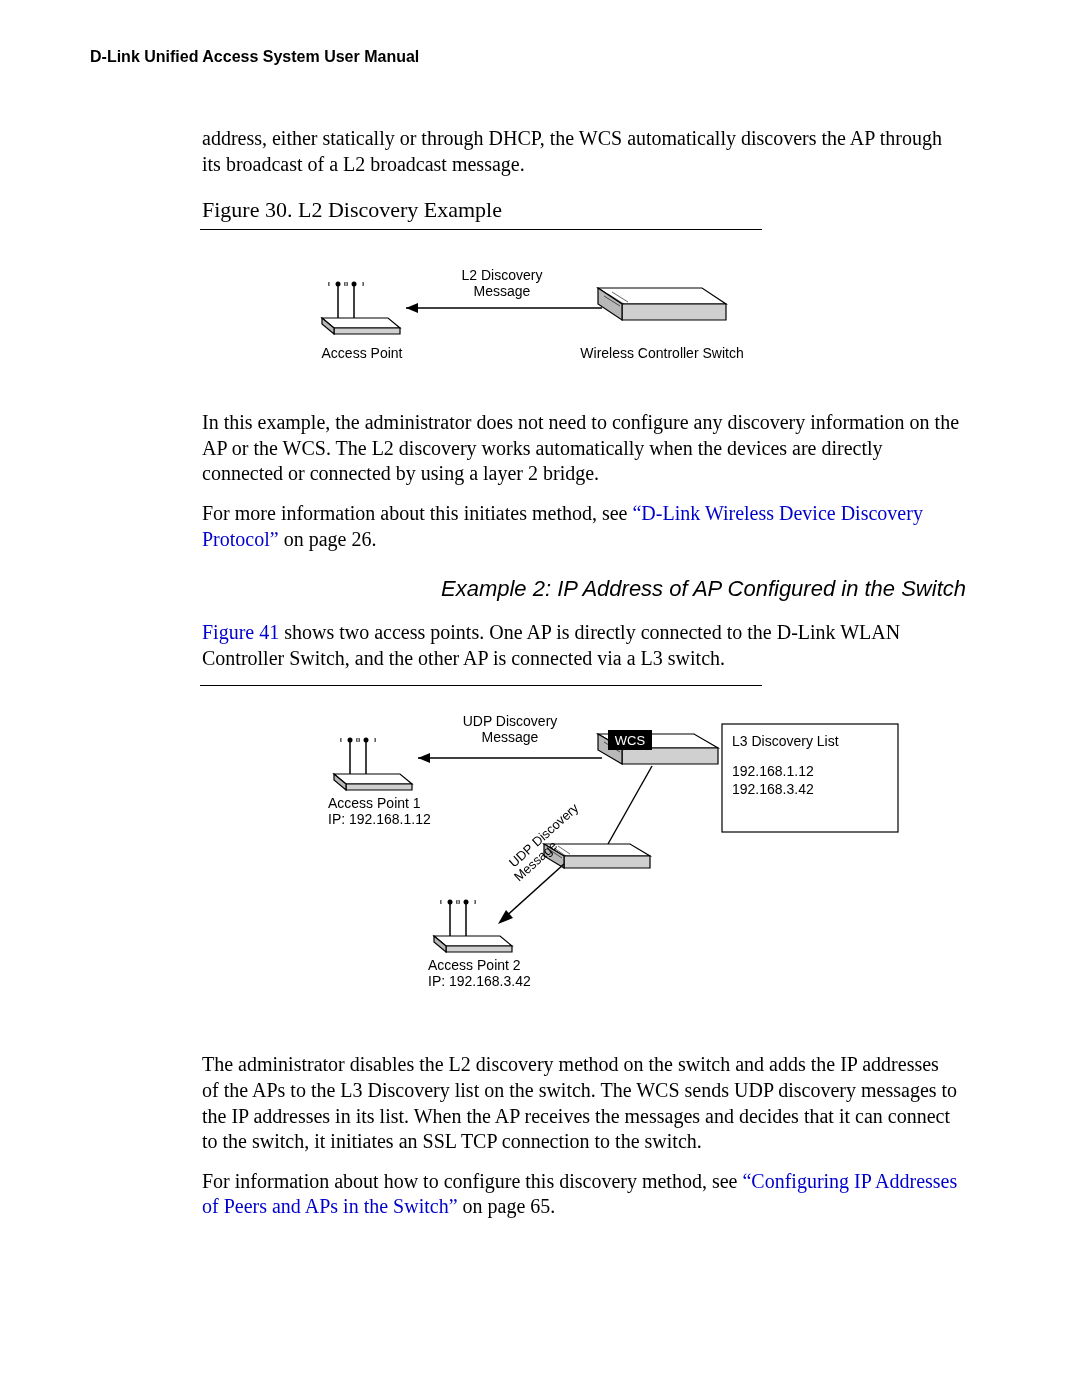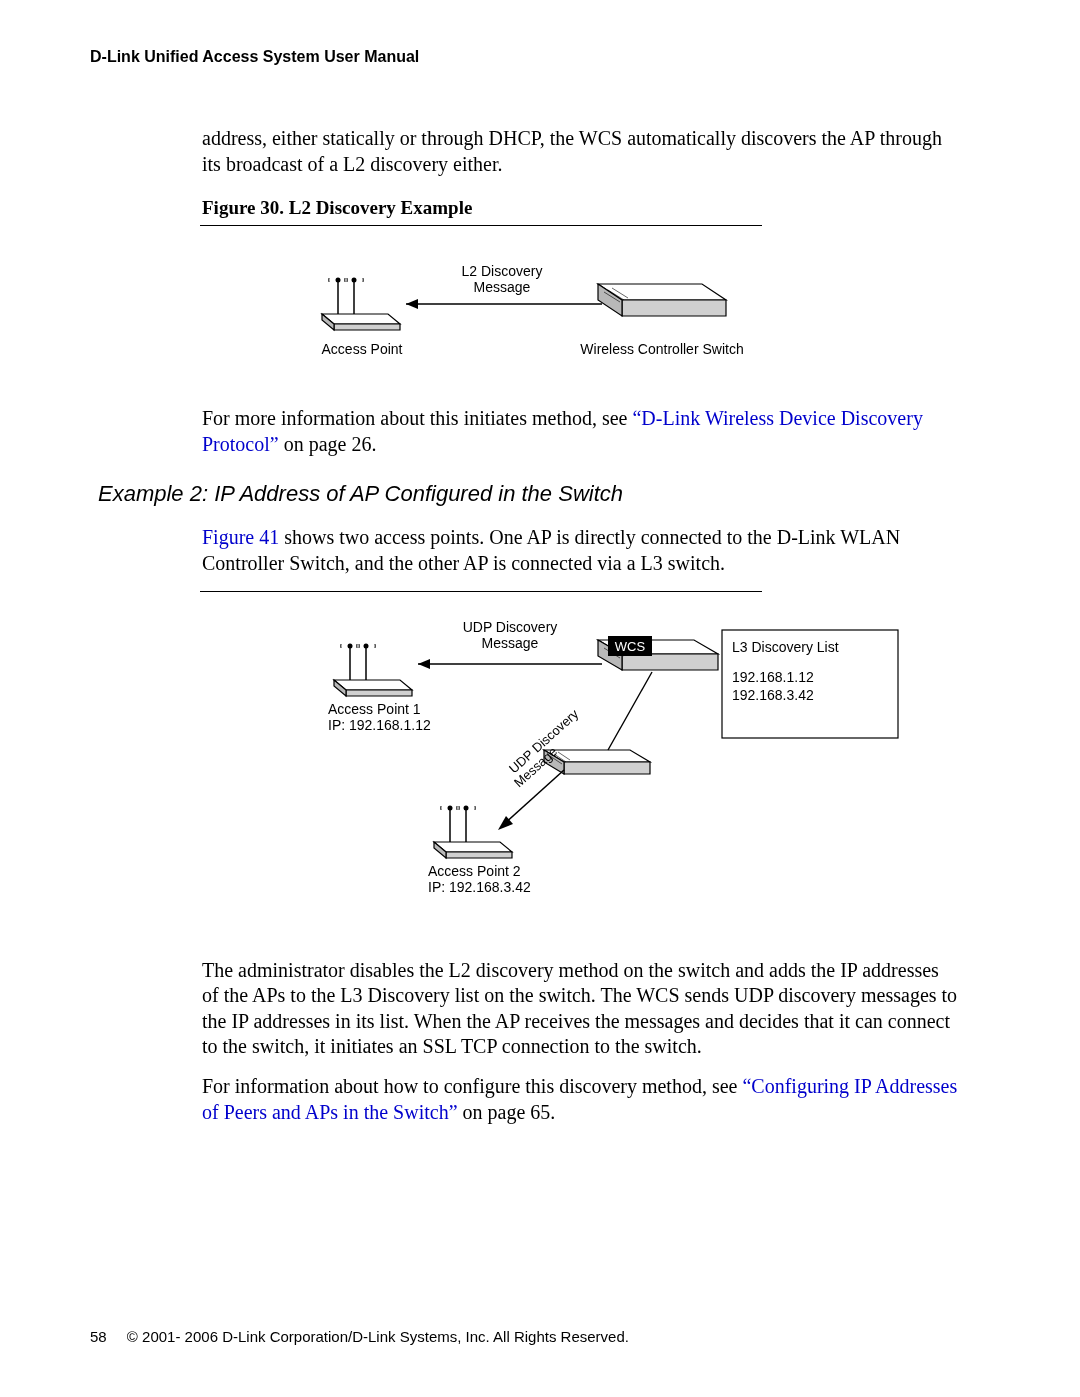--- a/index.html
+++ b/index.html
@@ -29,22 +29,22 @@
     margin-left: 112px;
     margin-right: 6px;
   }
   .para {
     font-size: 20px;
     line-height: 1.28;
     margin: 0 0 14px 0;
   }
   .fig-caption {
     font-family: "Times New Roman", Times, serif;
-    font-weight: bold;
-    font-size: 19px;
+    font-weight: normal;
+    font-size: 22px;
     margin-top: 20px;
     margin-bottom: 6px;
   }
   .fig-rule {
     border: none;
     border-top: 1px solid #000;
     margin: 0 0 18px 0;
     width: 562px;
     margin-left: -2px;
   }
@@ -58,20 +58,21 @@
     margin-left: 120px;
     margin-bottom: 38px;
   }
   .example-heading {
     font-family: Arial, Helvetica, sans-serif;
     font-style: italic;
     font-size: 22px;
     margin-left: 8px;
     margin-top: 24px;
     margin-bottom: 18px;
+    text-align: right;
   }
   .xref {
     color: #0000cc;
   }
   .footer {
     position: absolute;
     bottom: 52px;
     left: 90px;
     font-family: Arial, Helvetica, sans-serif;
     font-size: 15px;
@@ -83,21 +84,21 @@
     font-family: Arial, Helvetica, sans-serif;
   }
 </style>
 </head>
 <body>
 
 <div class="page">
   <div class="header">D-Link Unified Access System User Manual</div>
 
   <div class="body-block">
-    <p class="para">address, either statically or through DHCP, the WCS automatically discovers the AP through its broadcast of a L2 discovery either.</p>
+    <p class="para">address, either statically or through DHCP, the WCS automatically discovers the AP through its broadcast of a L2 broadcast message.</p>
 
     <div class="fig-caption">Figure 30.  L2 Discovery Example</div>
     <hr class="fig-rule">
 
     <svg class="fig30-svg" width="470" height="130" viewBox="0 0 470 130">
 
       <g>
 
         <path d="M20 70 L86 70 L98 80 L32 80 Z" fill="#fff" stroke="#000" stroke-width="1.2"></path>
         <path d="M32 80 L98 80 L98 86 L32 86 Z" fill="#d0d0d0" stroke="#000" stroke-width="1.2"></path>
@@ -128,20 +129,21 @@
 
       <line x1="300" y1="60" x2="104" y2="60" stroke="#000" stroke-width="1.5"></line>
       <polygon points="104,60 116,55 116,65" fill="#000"></polygon>
 
       <text x="200" y="32" text-anchor="middle" font-size="14">L2 Discovery</text>
       <text x="200" y="48" text-anchor="middle" font-size="14">Message</text>
       <text x="60" y="110" text-anchor="middle" font-size="14">Access Point</text>
       <text x="360" y="110" text-anchor="middle" font-size="14">Wireless Controller Switch</text>
     </svg>
 
+    <p class="para">In this example, the administrator does not need to configure any discovery information on the AP or the WCS. The L2 discovery works automatically when the devices are directly connected or connected by using a layer 2 bridge.</p>
 
     <p class="para">
       <span>For more information about this initiates method, see </span><span class="xref">“D-Link Wireless Device Discovery Protocol”</span><span> on page 26.</span>
     </p>
   </div>
 
   <div class="example-heading">Example 2: IP Address of AP Configured in the Switch</div>
 
   <div class="body-block">
     <p class="para">
@@ -228,17 +230,13 @@
       <text x="197" y="178" font-size="13" transform="rotate(-42 197 178)">Message</text>
     </svg>
 
     <p class="para">The administrator disables the L2 discovery method on the switch and adds the IP addresses of the APs to the L3 Discovery list on the switch. The WCS sends UDP discovery messages to the IP addresses in its list. When the AP receives the messages and decides that it can connect to the switch, it initiates an SSL TCP connection to the switch.</p>
 
     <p class="para">
       <span>For information about how to configure this discovery method, see </span><span class="xref">“Configuring IP Addresses of Peers and APs in the Switch”</span><span> on page 65.</span>
     </p>
   </div>
 
-  <div class="footer">
-    <span class="pnum">58</span>
-    <span>© 2001- 2006 D-Link Corporation/D-Link Systems, Inc. All Rights Reserved.</span>
-  </div>
 </div>
 
 </body></html>

